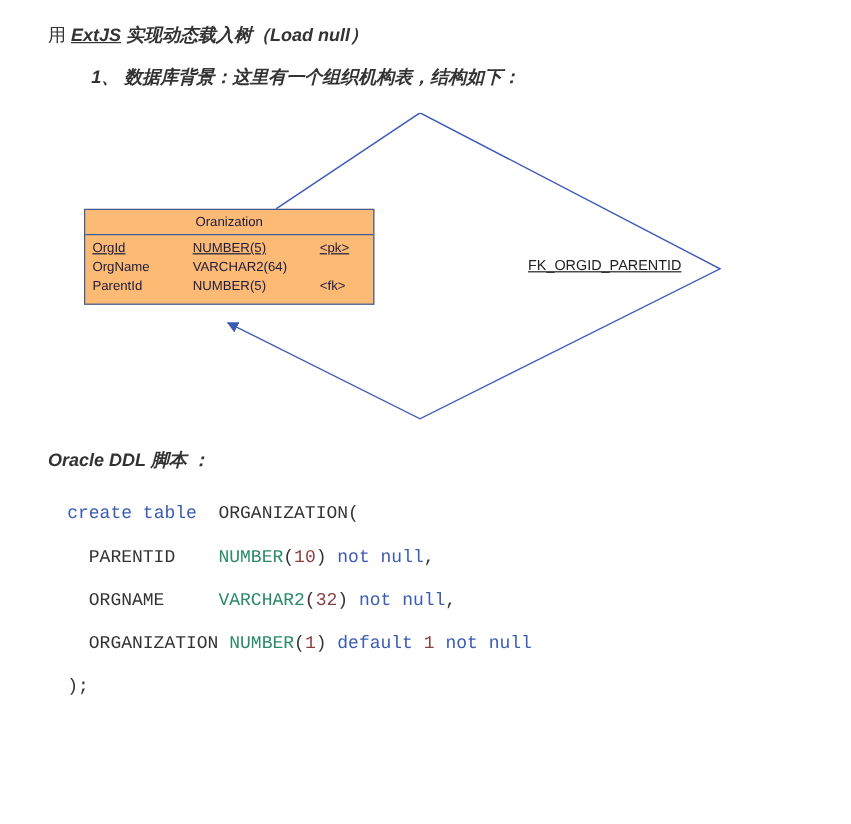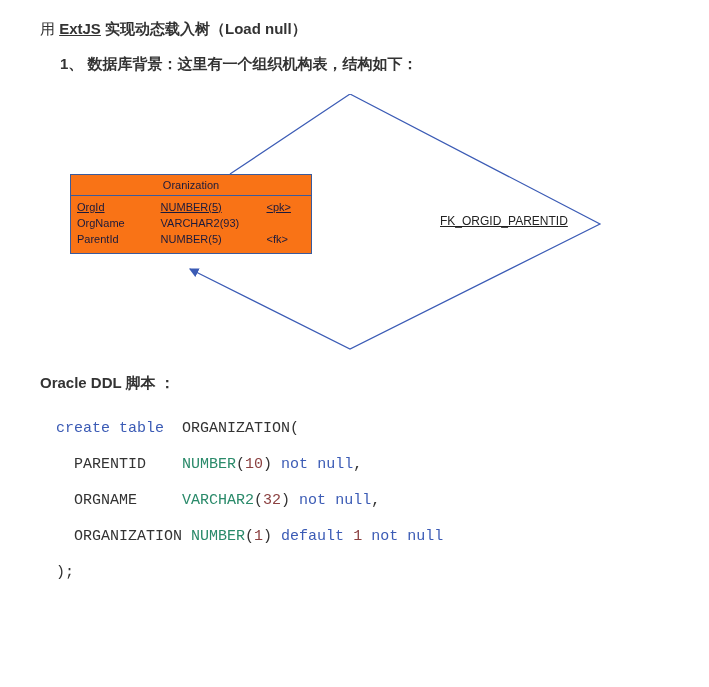--- a/index.html
+++ b/index.html
@@ -11,43 +11,44 @@
       box-sizing: border-box;
       background: white;
       color: #333;
     }
     .line1 {
       font-size: 15px;
       margin-bottom: 16px;
     }
     .line2 {
       font-size: 15px;
-      margin-left: 20px;
+      margin-left: 36px;
       margin-bottom: 20px;
     }
     .underline {
       text-decoration: underline;
     }
     .bold {
       font-weight: bold;
+      font-style: italic;
     }
     .diagram-area {
       position: relative;
       width: 600px;
       height: 260px;
       margin-top: 10px;
       margin-bottom: 20px;
     }
     .entity-box {
       position: absolute;
       left: 30px;
       top: 80px;
       width: 240px;
       border: 1px solid #3b5b9c;
-      background: #f97316;
+      background: #fdba74;
       font-family: Arial, sans-serif;
       font-size: 11px;
       color: #1a1a3d;
     }
     .entity-title {
       text-align: center;
       padding: 4px 0;
       border-bottom: 1px solid #3b5b9c;
       font-size: 11px;
     }
@@ -128,21 +129,21 @@
   <div class="entity-box">
     <div class="entity-title">Oranization</div>
     <div class="entity-body">
       <div class="entity-row">
         <span class="entity-col1 underline">OrgId</span>
         <span class="entity-col2 underline">NUMBER(5)</span>
         <span class="entity-col3 underline">&lt;pk&gt;</span>
       </div>
       <div class="entity-row">
         <span class="entity-col1">OrgName</span>
-        <span class="entity-col2">VARCHAR2(93)</span>
+        <span class="entity-col2">VARCHAR2(64)</span>
         <span class="entity-col3"></span>
       </div>
       <div class="entity-row">
         <span class="entity-col1">ParentId</span>
         <span class="entity-col2">NUMBER(5)</span>
         <span class="entity-col3">&lt;fk&gt;</span>
       </div>
     </div>
   </div>
 

